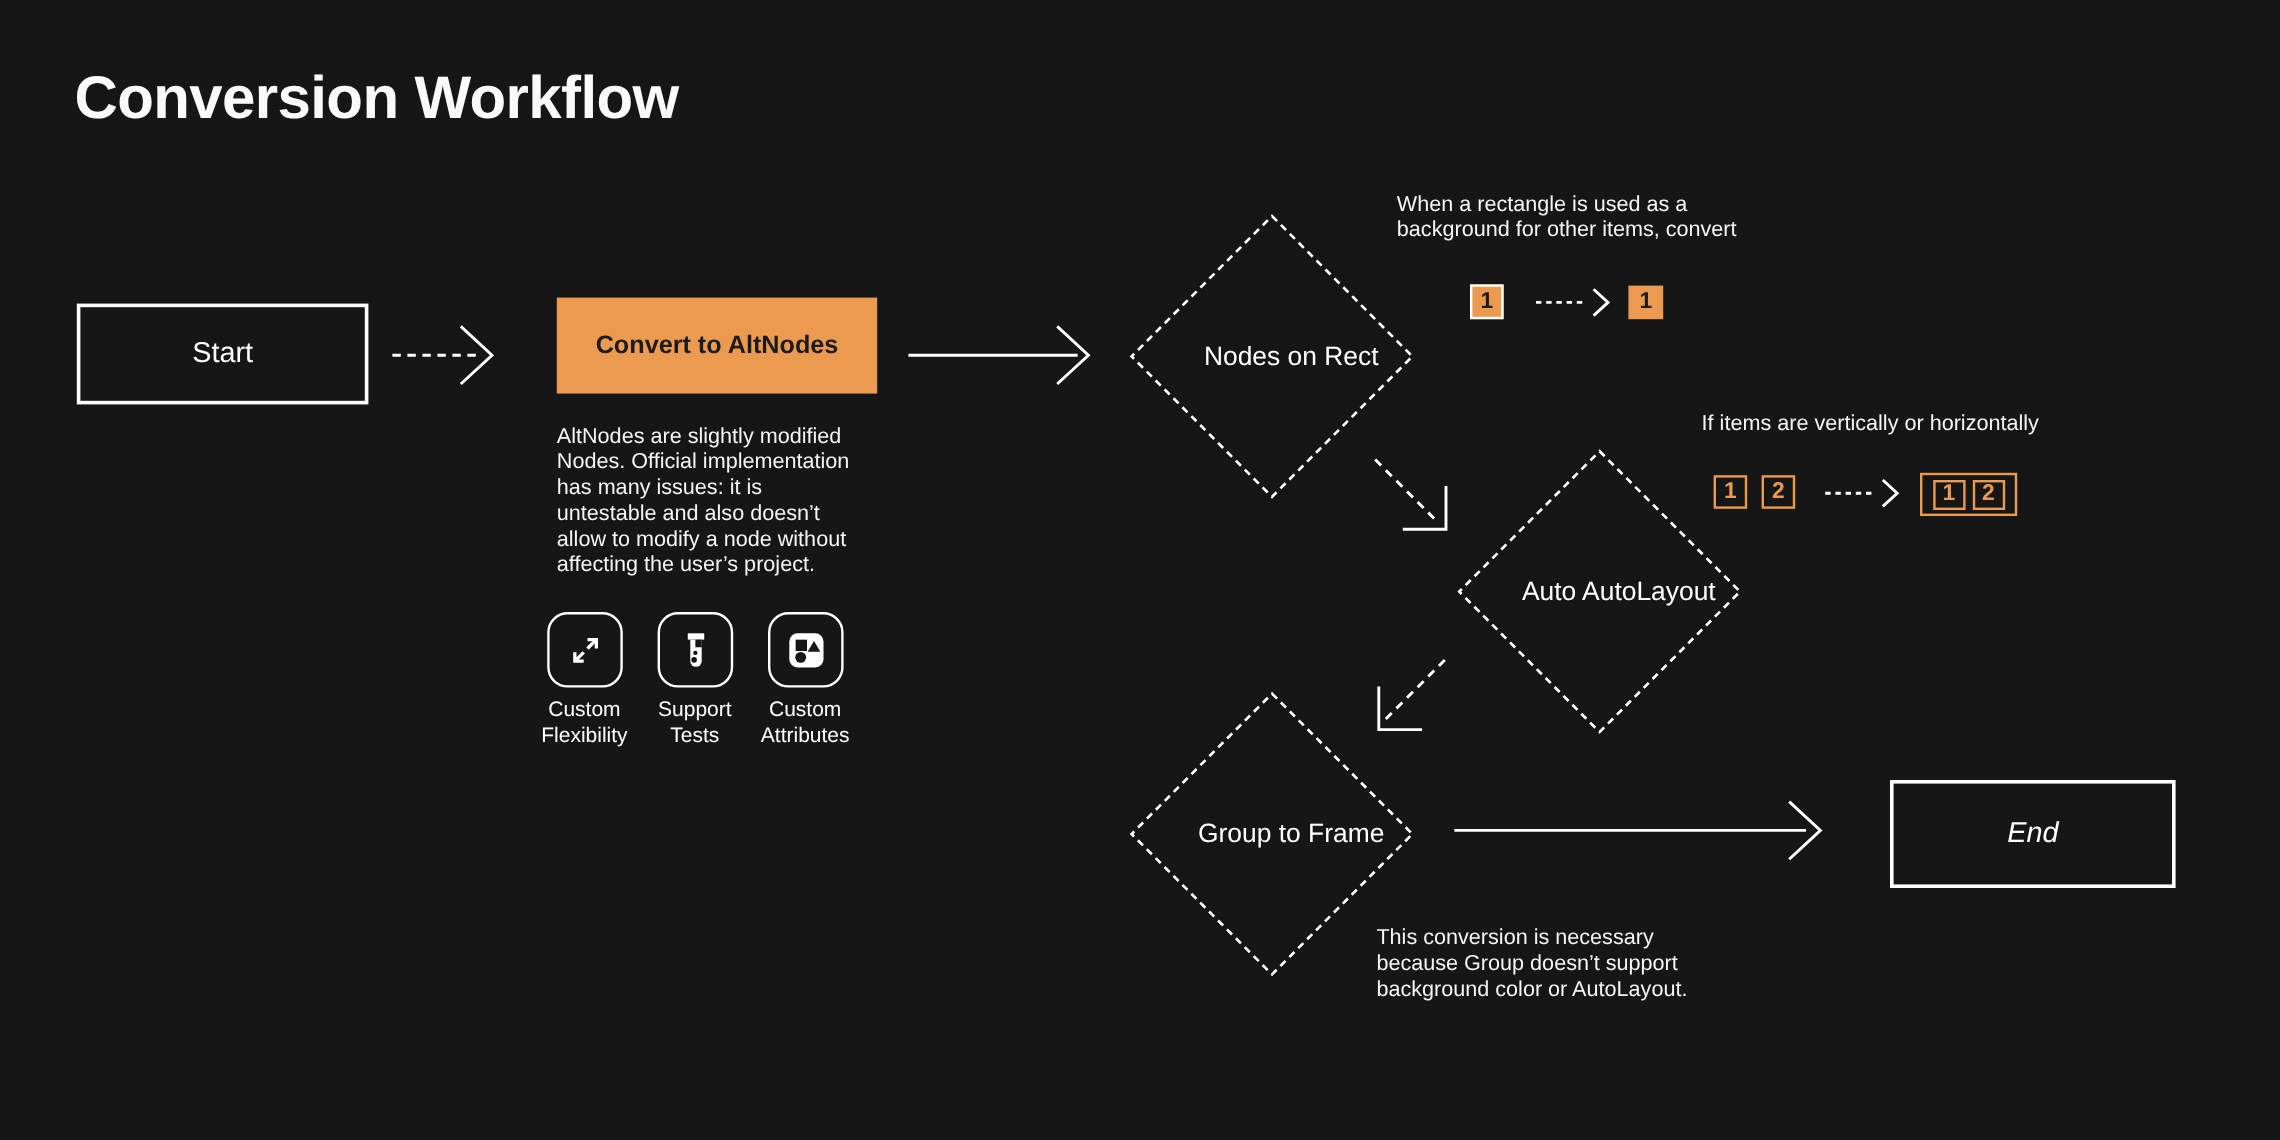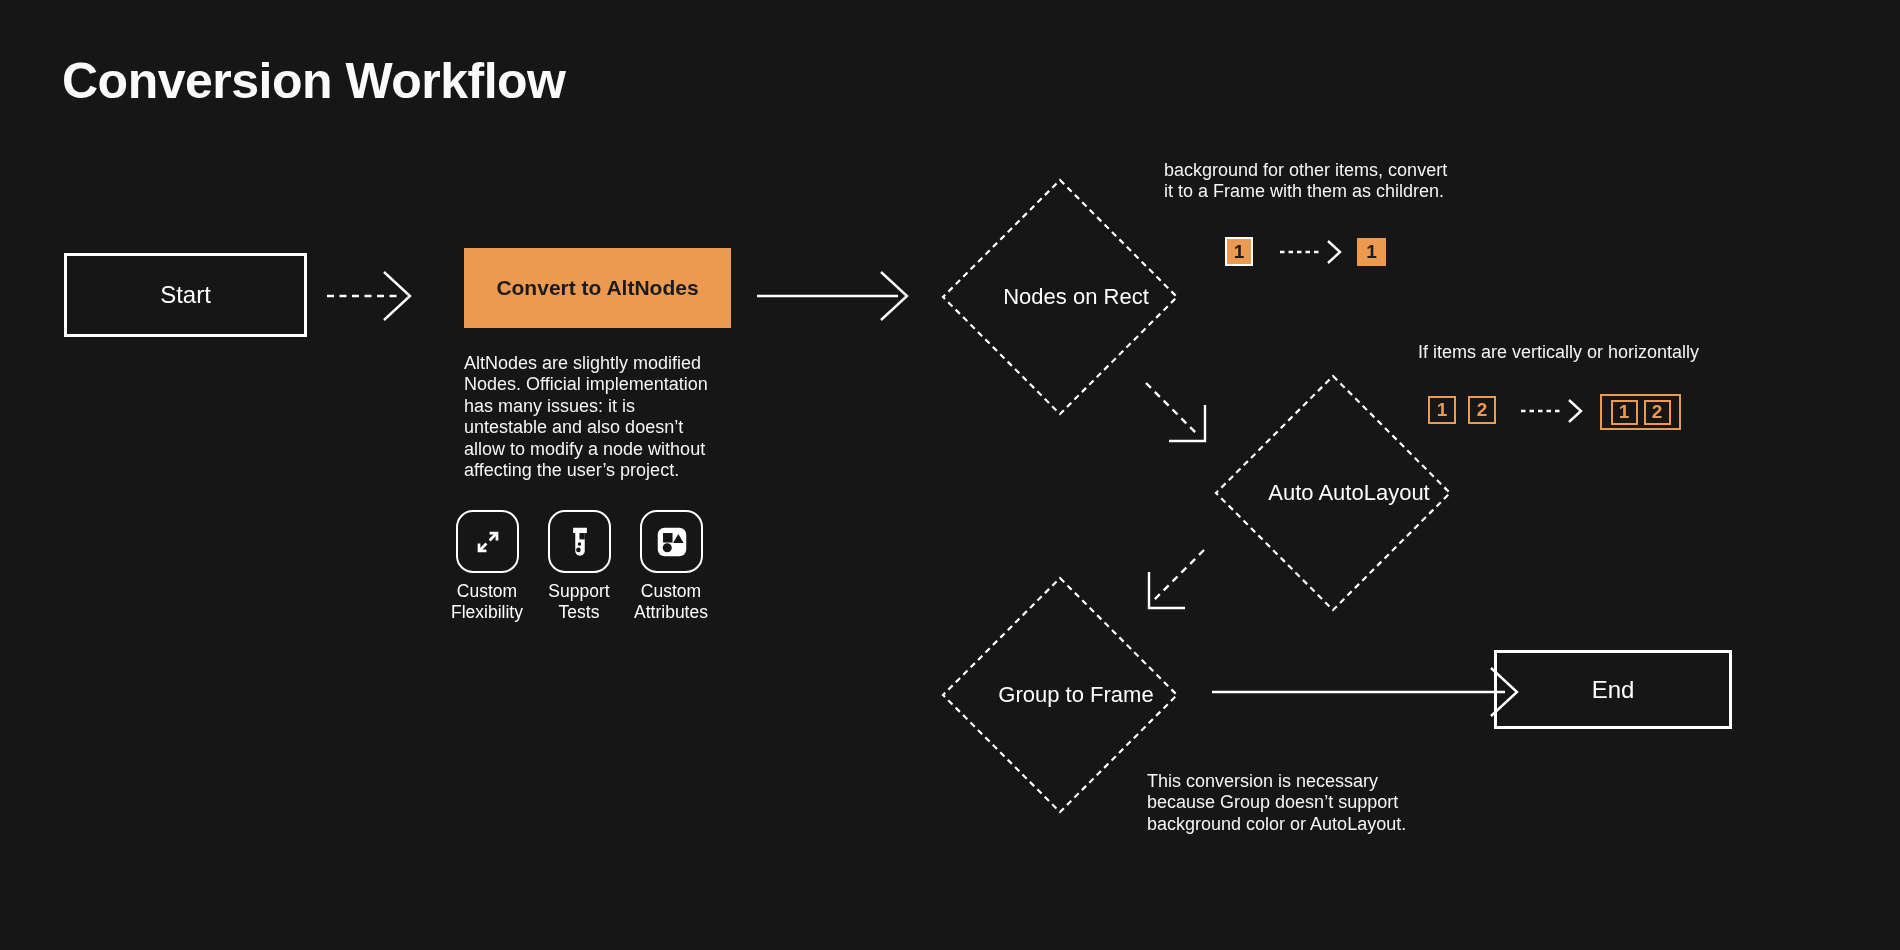--- a/index.html
+++ b/index.html
@@ -16,21 +16,21 @@
     color:#fafafa;
   }
 
   svg.overlay { position:absolute; left:0; top:0; width:1900px; height:950px; }
 
   .terminal-box {
     border:3px solid #ffffff; display:flex; align-items:center; justify-content:center;
     font-size:24px; color:#ffffff; background:transparent;
   }
   #start-box { left:48px; top:253px; width:243px; height:84px; }
-  #end-box   { left:1478px; top:650px; width:238px; height:79px; }
+  #end-box   { left:1559px; top:650px; width:238px; height:90px;font-style:italic; }
 
   #convert-box {
     left:448px; top:248px; width:267px; height:80px;
     background:var(--orange); color:#1b1b1b;
     display:flex; align-items:center; justify-content:center;
     font-size:21px; font-weight:600;
   }
 
   .para { font-size:18px; line-height:21.4px; color:#f5f5f5; }
   #altnodes-note { left:448px; top:353px; width:290px; }
@@ -166,22 +166,22 @@
 <div class="feature-label" style="left:529px; width:100px;">
   <div>Support</div>
   <div>Tests</div>
 </div>
 <div class="feature-label" style="left:621px; width:100px;">
   <div>Custom</div>
   <div>Attributes</div>
 </div>
 
 <div id="ann-rect" class="abs para">
+  <div>When a rectangle is used as a</div>
   <div>background for other items, convert</div>
-  <div>it to a Frame with them as children.</div>
 </div>
 <div id="chip-a1" class="chip filled-bordered">1</div>
 <div id="chip-a2" class="chip filled">1</div>
 
 <div id="ann-auto" class="abs para">
   <div>If items are vertically or horizontally</div>
 </div>
 <div id="chip-b1" class="chip outlined">1</div>
 <div id="chip-b2" class="chip outlined">2</div>
 <div id="chip-group">

